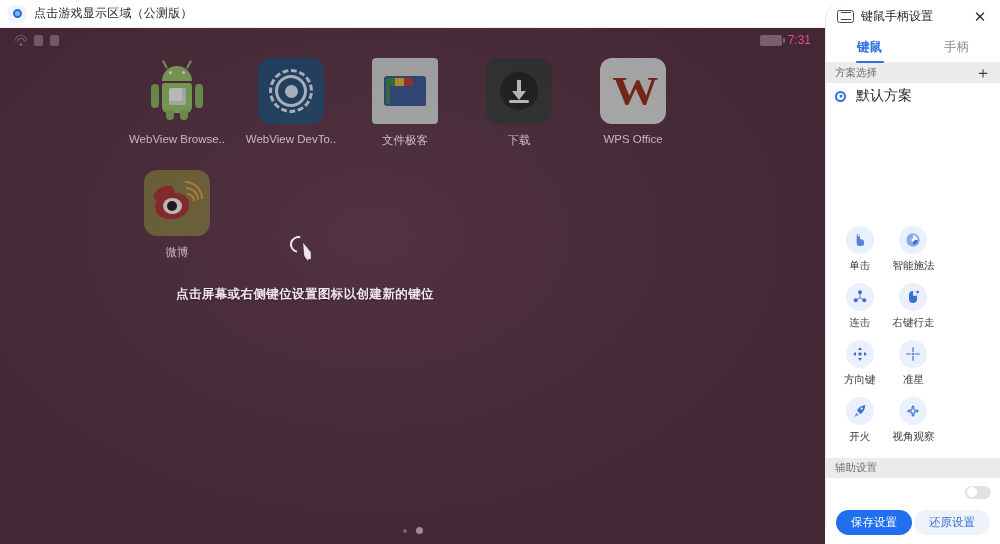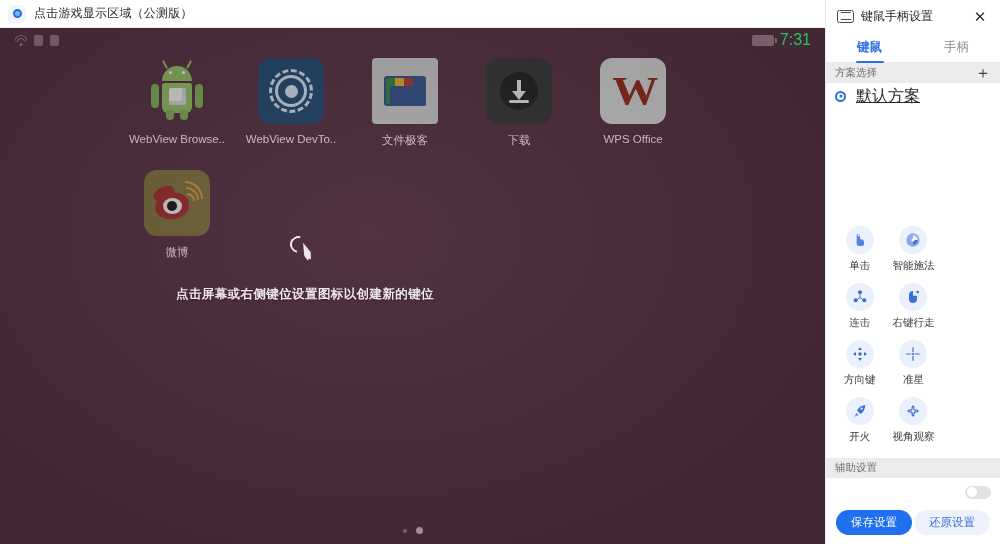--- a/index.html
+++ b/index.html
@@ -70,21 +70,21 @@
   }
   .sq { width: 9px; height: 11px; background: #d9ccd2; border-radius: 2px; }
   .battery {
     width: 22px; height: 11px; border-radius: 2px;
     background: #8d717c; position: relative; opacity: .75;
   }
   .battery::after{
     content:""; position:absolute; right:-3px; top:3px;
     width:2px; height:5px; background:#8d717c; border-radius:0 1px 1px 0;
   }
-  .clock { font-size: 16px; color: #22c55e; font-weight: 500; }
+  .clock { font-size: 12px; color: #ec4899; font-weight: 500; }
 
   
   .appgrid {
     position: absolute; left: 120px; top: 30px;
     width: 620px;
     display: flex; flex-wrap: wrap;
     gap: 0 0;
   }
   .app {
     width: 114px;
@@ -264,20 +264,21 @@
   .dot.small { width: 4px; height: 4px; opacity: .45; }
   .dot.active { width: 7px; height: 7px; opacity: .8; }
 
   
   .panel {
     position: absolute; right: 0; top: 0;
     width: 175px; height: 544px;
     background: #ffffff;
     display: flex; flex-direction: column;
     border-left: 1px solid #e9e9e9;
+    border-radius: 20px;
   }
   .panel-header {
     height: 32px; display: flex; align-items: center;
     padding: 0 9px 0 11px; flex: 0 0 auto;
   }
   .kb-icon {
     width: 17px; height: 13px; border: 1.4px solid #4a4a4a; border-radius: 2.5px;
     position: relative; margin-right: 7px; flex: 0 0 auto;
     display: flex; align-items: center; justify-content: center;
   }
@@ -320,21 +321,21 @@
   }
   .radio {
     width: 11px; height: 11px; border-radius: 50%;
     border: 2.5px solid #2f6fe4; background: #fff; flex: 0 0 auto;
     position: relative;
   }
   .radio::after {
     content:""; position:absolute; left:50%; top:50%; transform: translate(-50%,-50%);
     width: 3px; height: 3px; border-radius: 50%; background: #2f6fe4;
   }
-  .scheme-name { font-size: 16px; color: #2b2b2b; text-decoration: underline; }
+  .scheme-name { font-size: 14px; color: #2b2b2b; }
 
   .panel-spacer { flex: 1 1 auto; background: #ffffff; }
 
   
   .key-grid {
     display: flex; flex-wrap: wrap;
     padding: 18px 7px 4px 7px; flex: 0 0 auto;
   }
   .key-item {
     width: 53.6px; display: flex; flex-direction: column; align-items: center;

